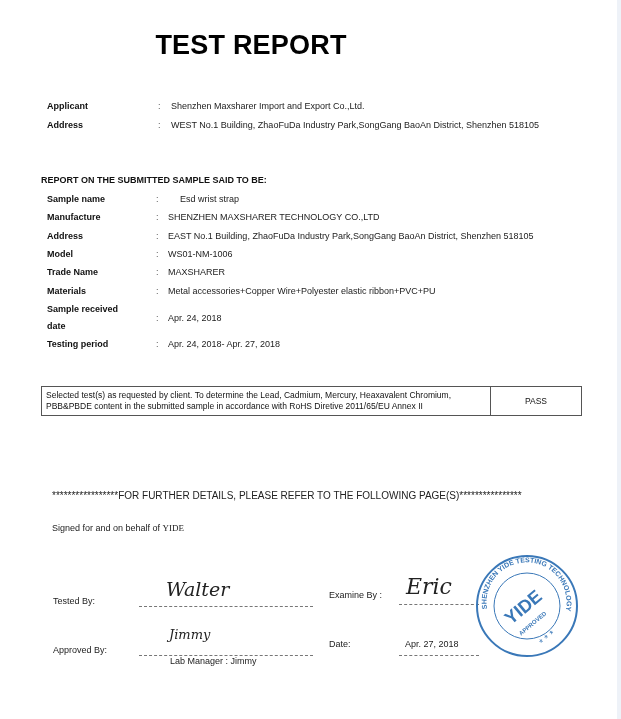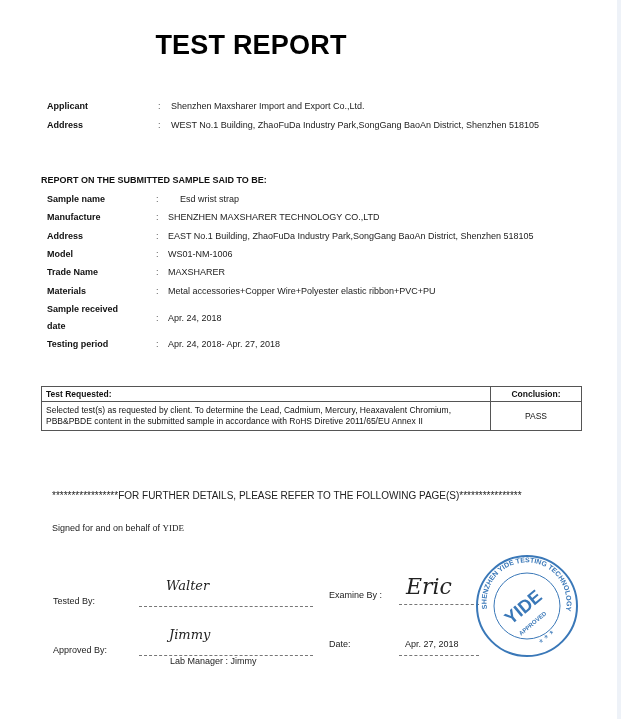--- a/index.html
+++ b/index.html
@@ -73,39 +73,35 @@
   <span class="colon" style="left:156px;top:313px">:</span>
   <span class="val" style="left:168px;top:313px">Apr. 24, 2018</span>
 
   <span class="lbl" style="left:47px;top:339px">Testing period</span>
   <span class="colon" style="left:156px;top:339px">:</span>
   <span class="val" style="left:168px;top:339px">Apr. 24, 2018- Apr. 27, 2018</span>
 </div>
 
 <table class="req">
   <tbody>
-      <tr>
-    <td class="h">Test Requested:</td>
-    <td class="h c">Conclusion:</td>
-  </tr>
   <tr>
     <td style="line-height:11px;padding-top:3px;padding-bottom:3px;padding-right:30px">Selected test(s) as requested by client. To determine the Lead, Cadmium, Mercury, Heaxavalent Chromium, PBB&amp;PBDE content in the submitted sample in accordance with RoHS Diretive 2011/65/EU Annex II</td>
     <td class="c">PASS</td>
   </tr>
 </tbody>
   </table>
 
 <div class="further">*****************FOR FURTHER DETAILS, PLEASE REFER TO THE FOLLOWING PAGE(S)****************</div>
 
 <div class="signed">
   <span>Signed for and on behalf of </span><span class="co">YIDE</span>
 </div>
 
 <span class="sig-lbl" style="left:53px;top:596px">Tested   By:</span>
-<span class="script" style="left:166px;top:578px;font-size:13px">Walter</span>
+<span class="script" style="left:166px;top:578px;font-size:19px">Walter</span>
 <div class="dash" style="left:139px;top:606px;width:174px"></div>
 
 <span class="sig-lbl" style="left:329px;top:590px">Examine By :</span>
 <span class="script" style="left:406px;top:574px;font-size:22px">Eric</span>
 <div class="dash" style="left:399px;top:604px;width:80px"></div>
 
 <span class="sig-lbl" style="left:53px;top:645px">Approved By:</span>
 <span class="script" style="left:169px;top:627px;font-size:13px">Jimmy</span>
 <div class="dash" style="left:139px;top:655px;width:174px"></div>
 <span class="sig-lbl" style="left:170px;top:656px">Lab Manager : Jimmy</span>

